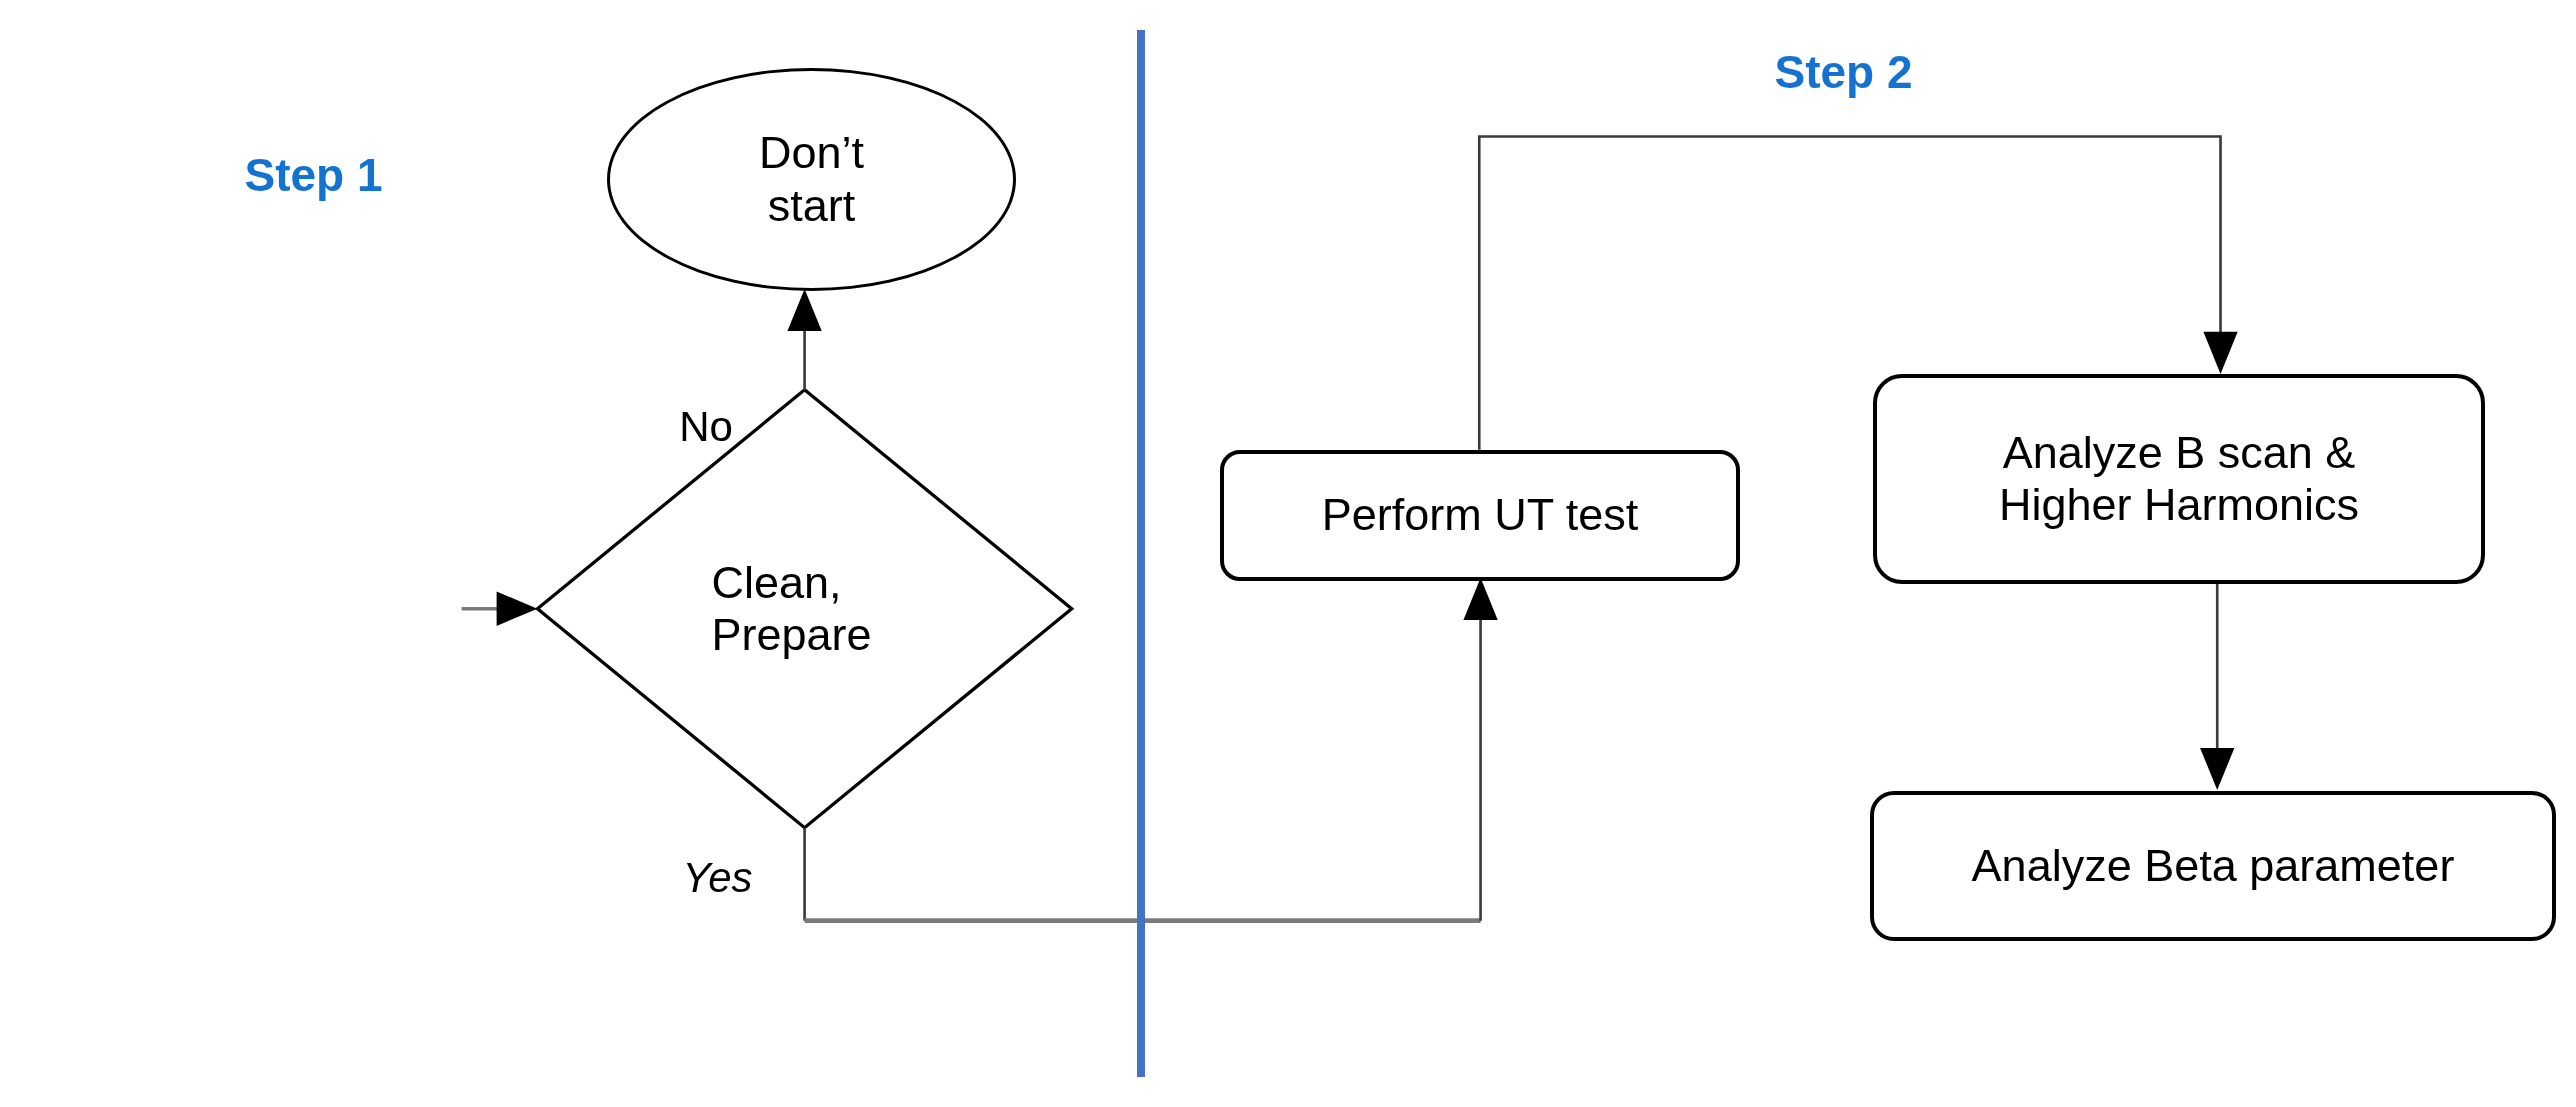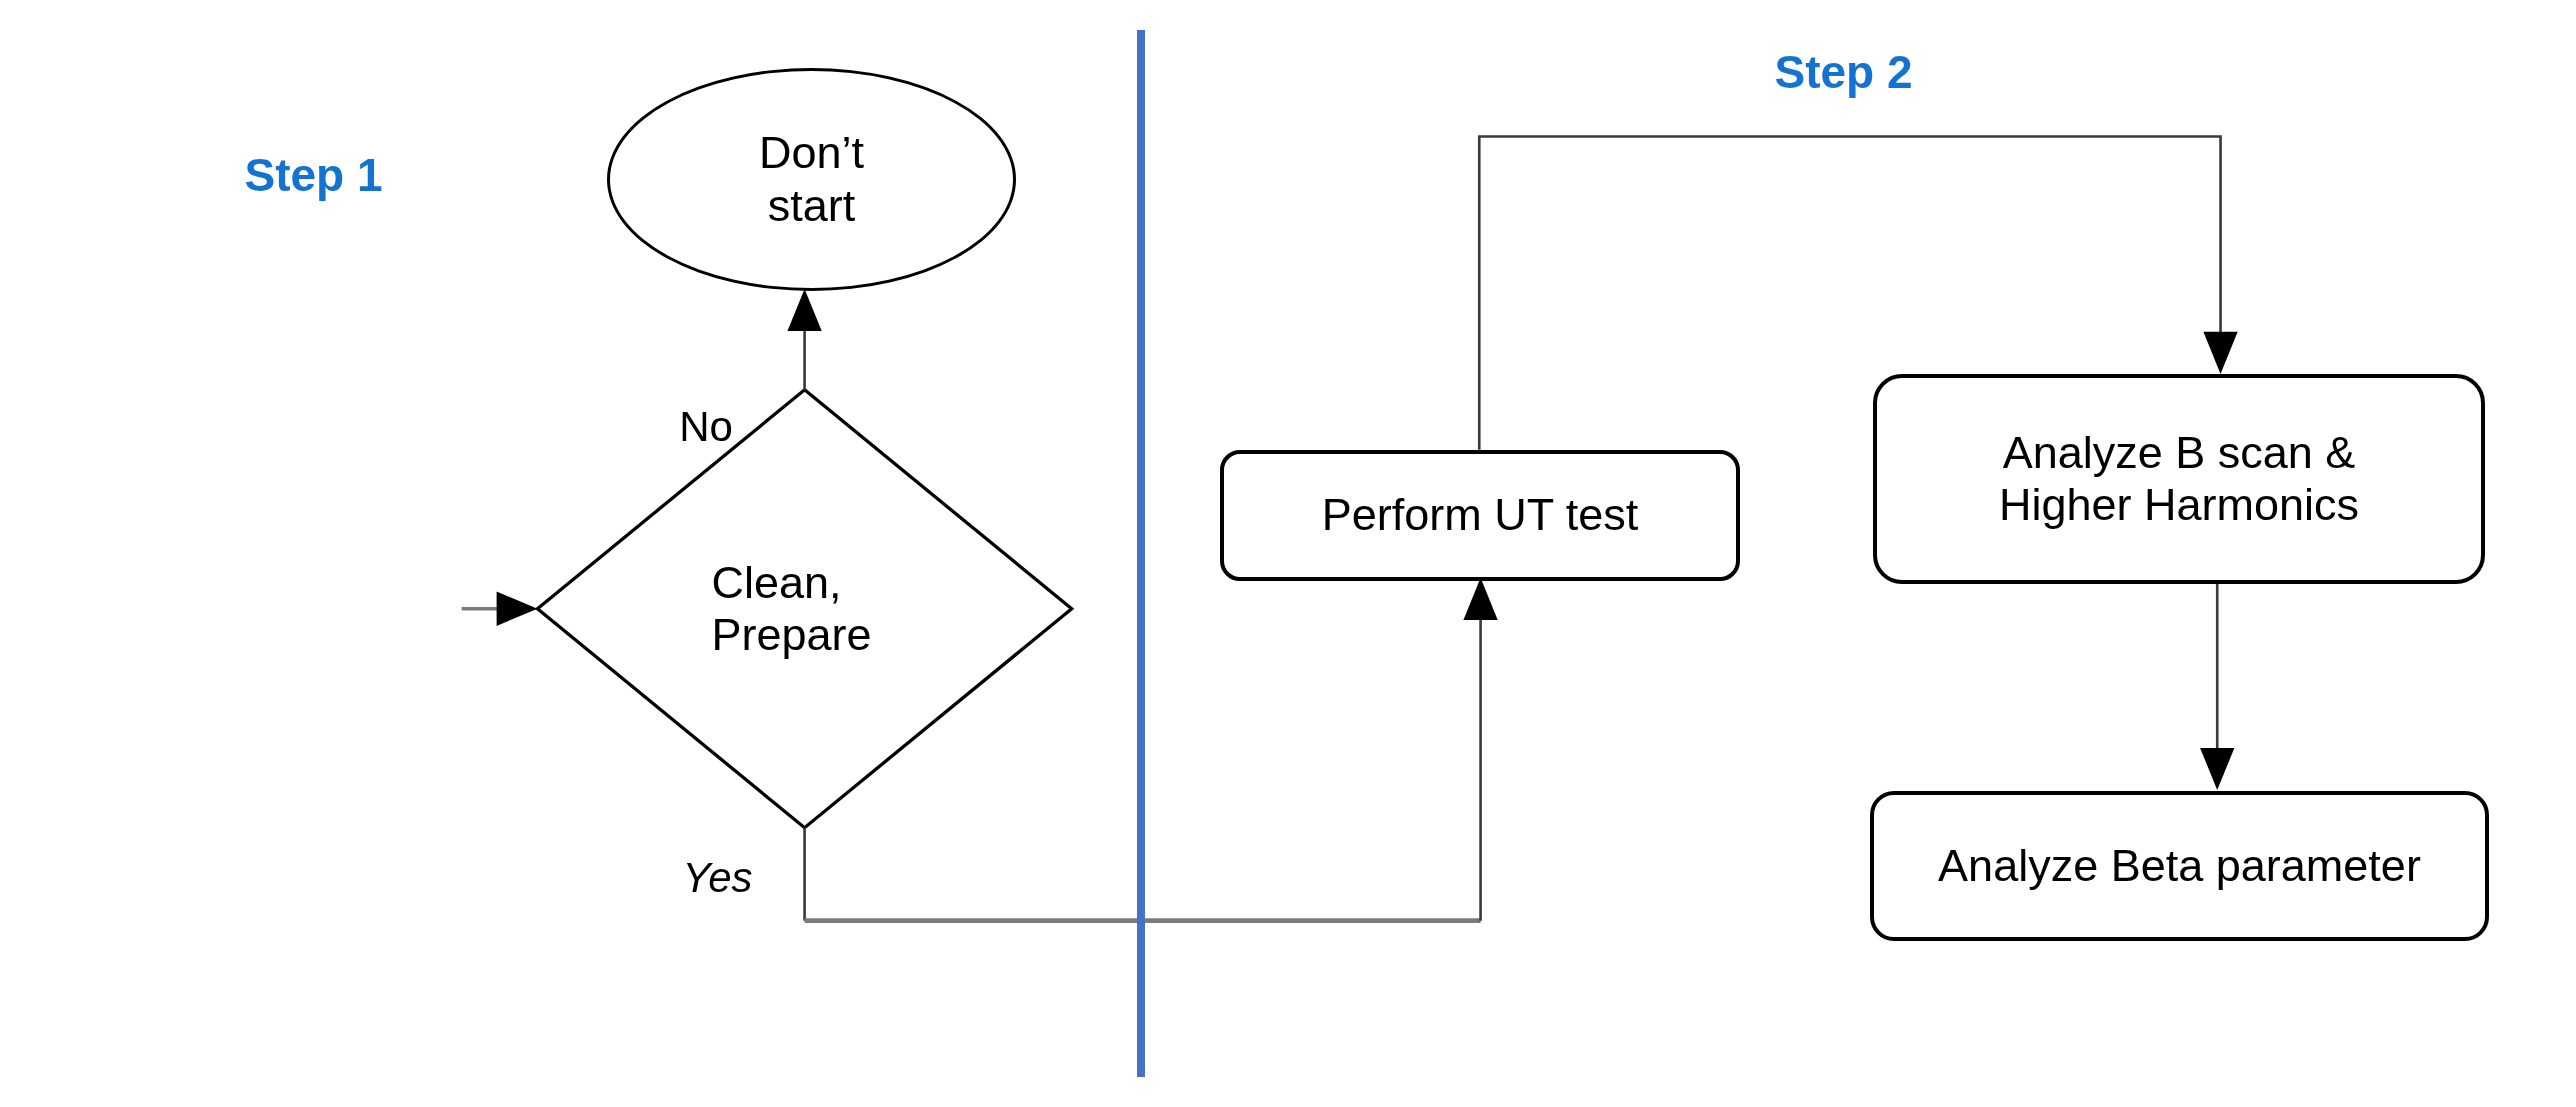--- a/index.html
+++ b/index.html
@@ -119,21 +119,21 @@
   </div>
 
   <div class="node ellipse" style="left:607px; top:68px; width:409px; height:223px;">
     <span style="width:132px;">Don’t start</span>
   </div>
 
   <div class="node rounded" style="left:1873px; top:374px; width:612px; height:210px; border-width:4.6px; border-radius:29px;">
     <span style="width:422px;">Analyze B scan &amp; Higher Harmonics</span>
   </div>
 
-  <div class="node rounded" style="left:1870px; top:791px; width:619px; height:150px; border-radius:24px;">
+  <div class="node rounded" style="left:1870px; top:791px; width:686px; height:150px; border-radius:24px;">
     <span>Analyze Beta parameter</span>
   </div>
 
   <div class="edge-label" style="left:660px; top:367px; width:92px; height:46px;margin-top:37px;">No</div>
   <div class="edge-label" style="left:668px; top:855px; width:99px; height:46px;font-style:italic;">Yes</div>
 
 </div>
 
 
 </body></html>

